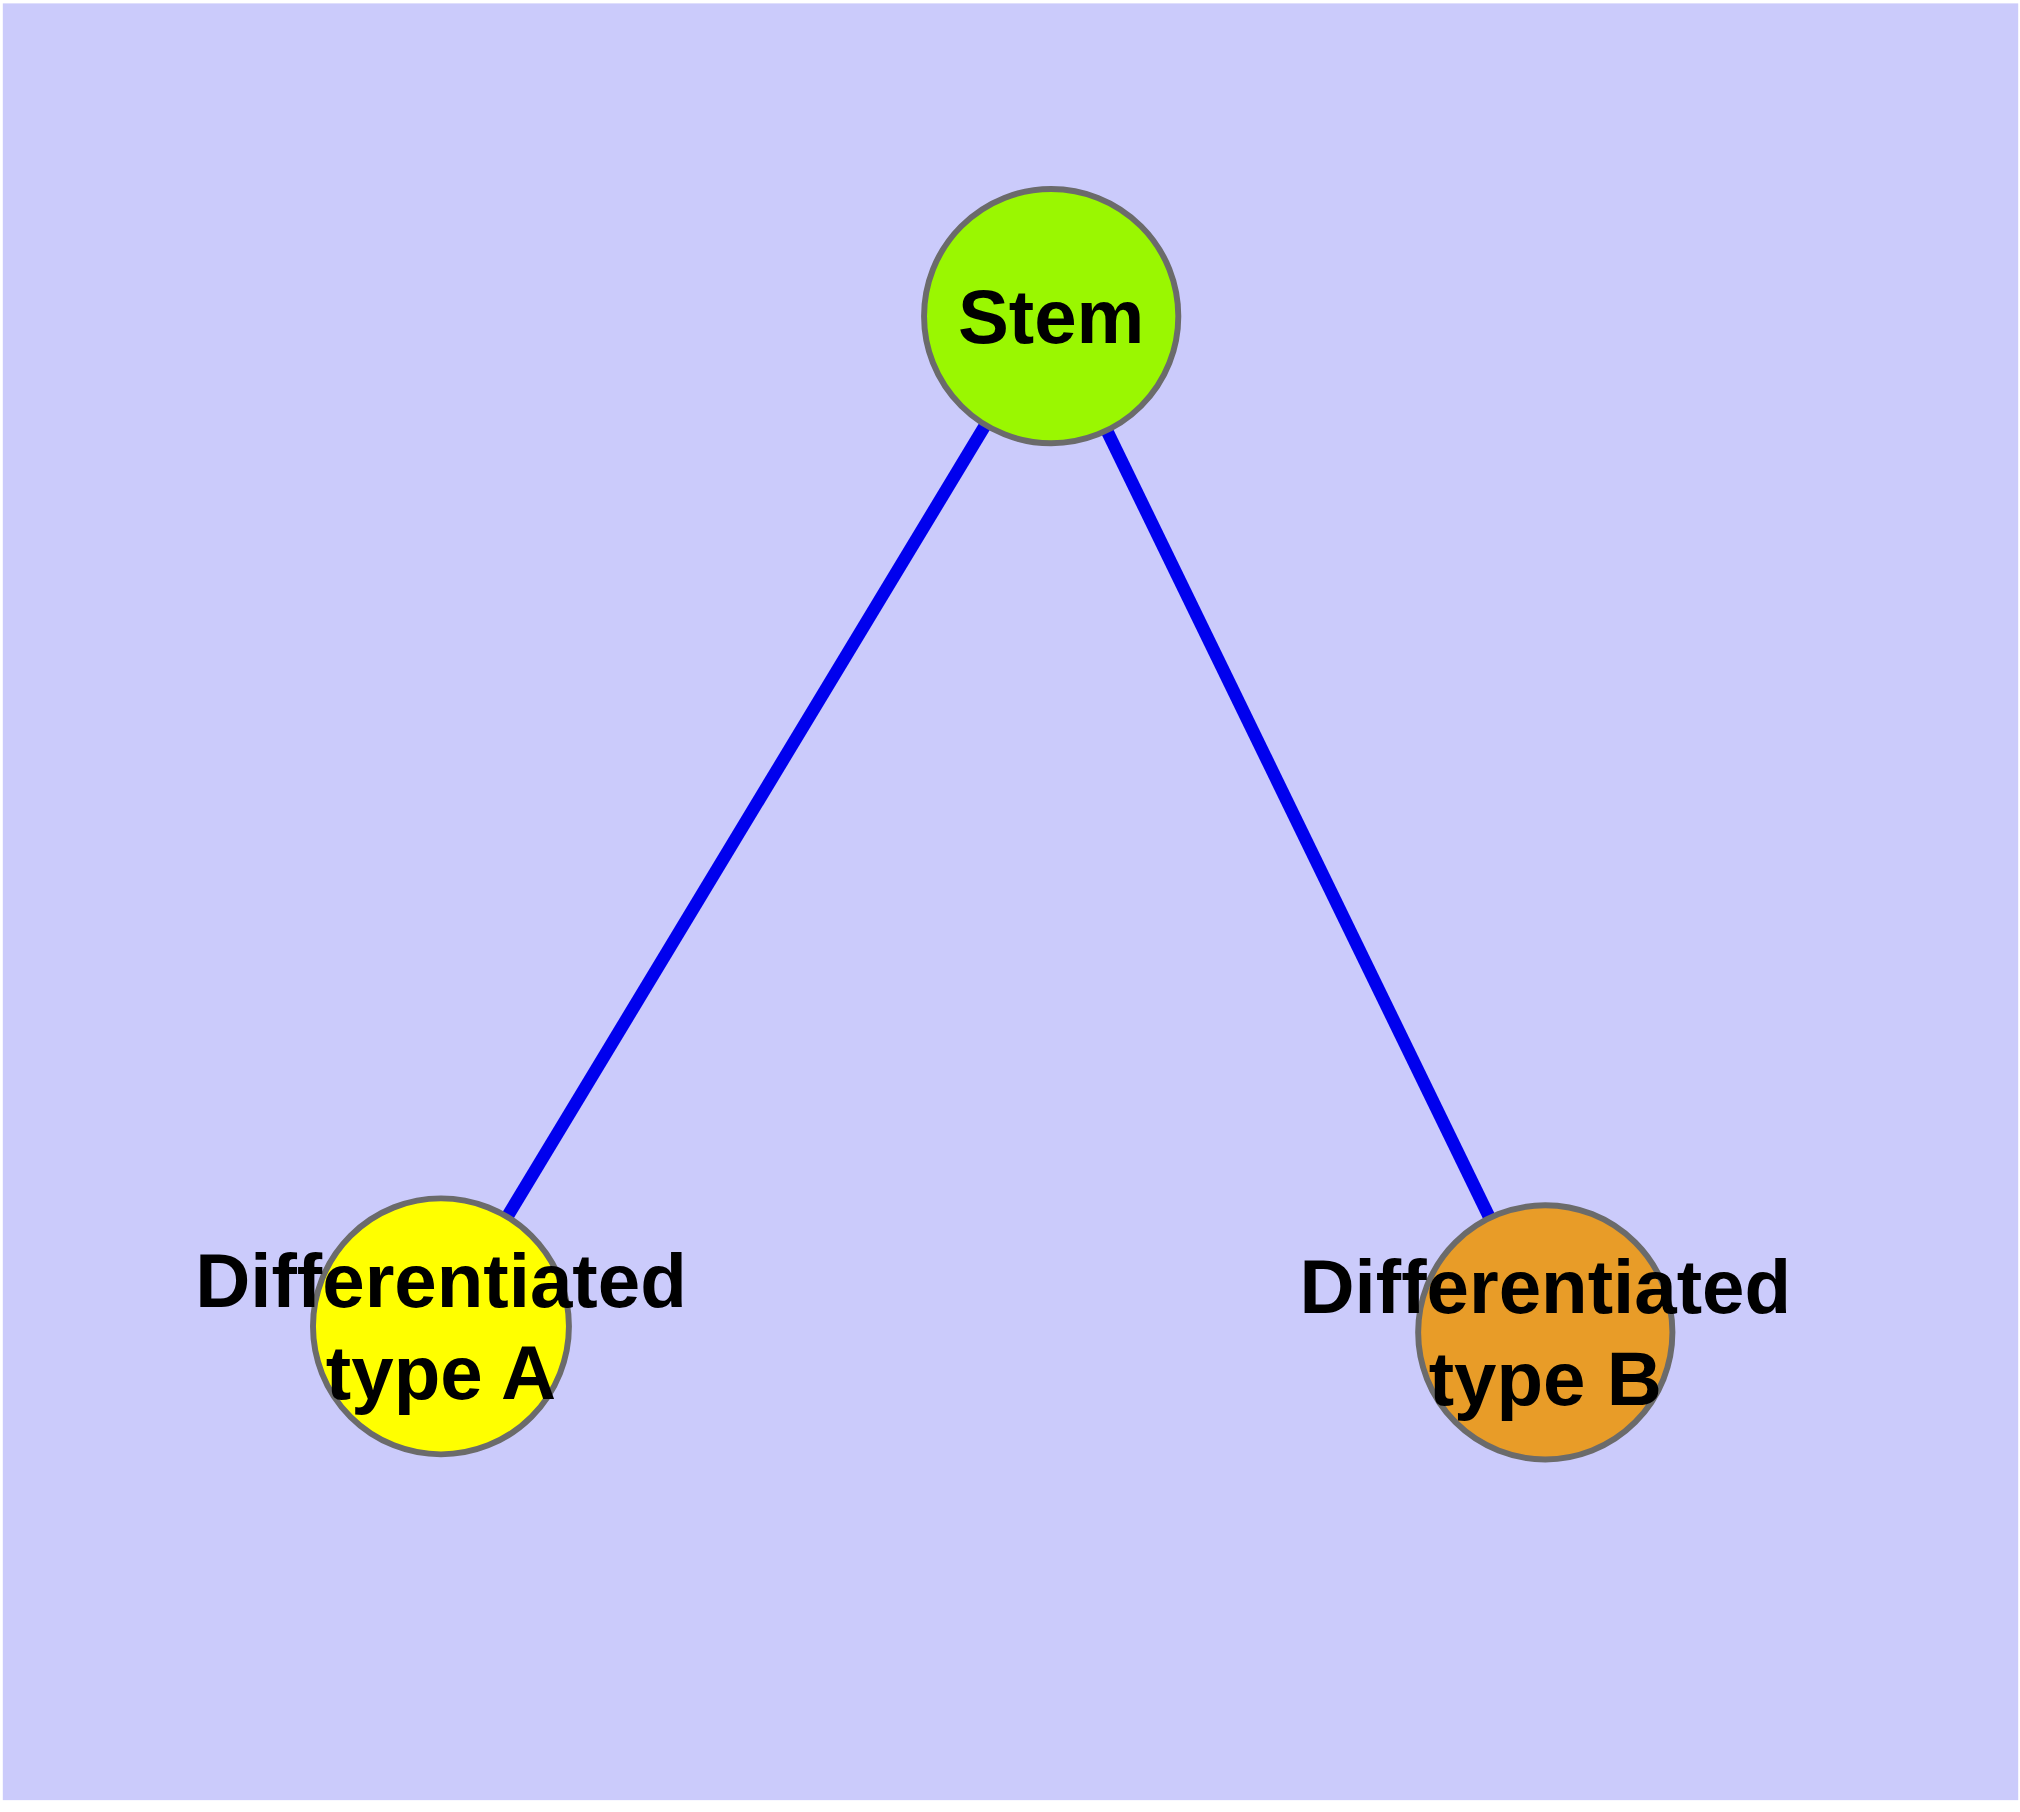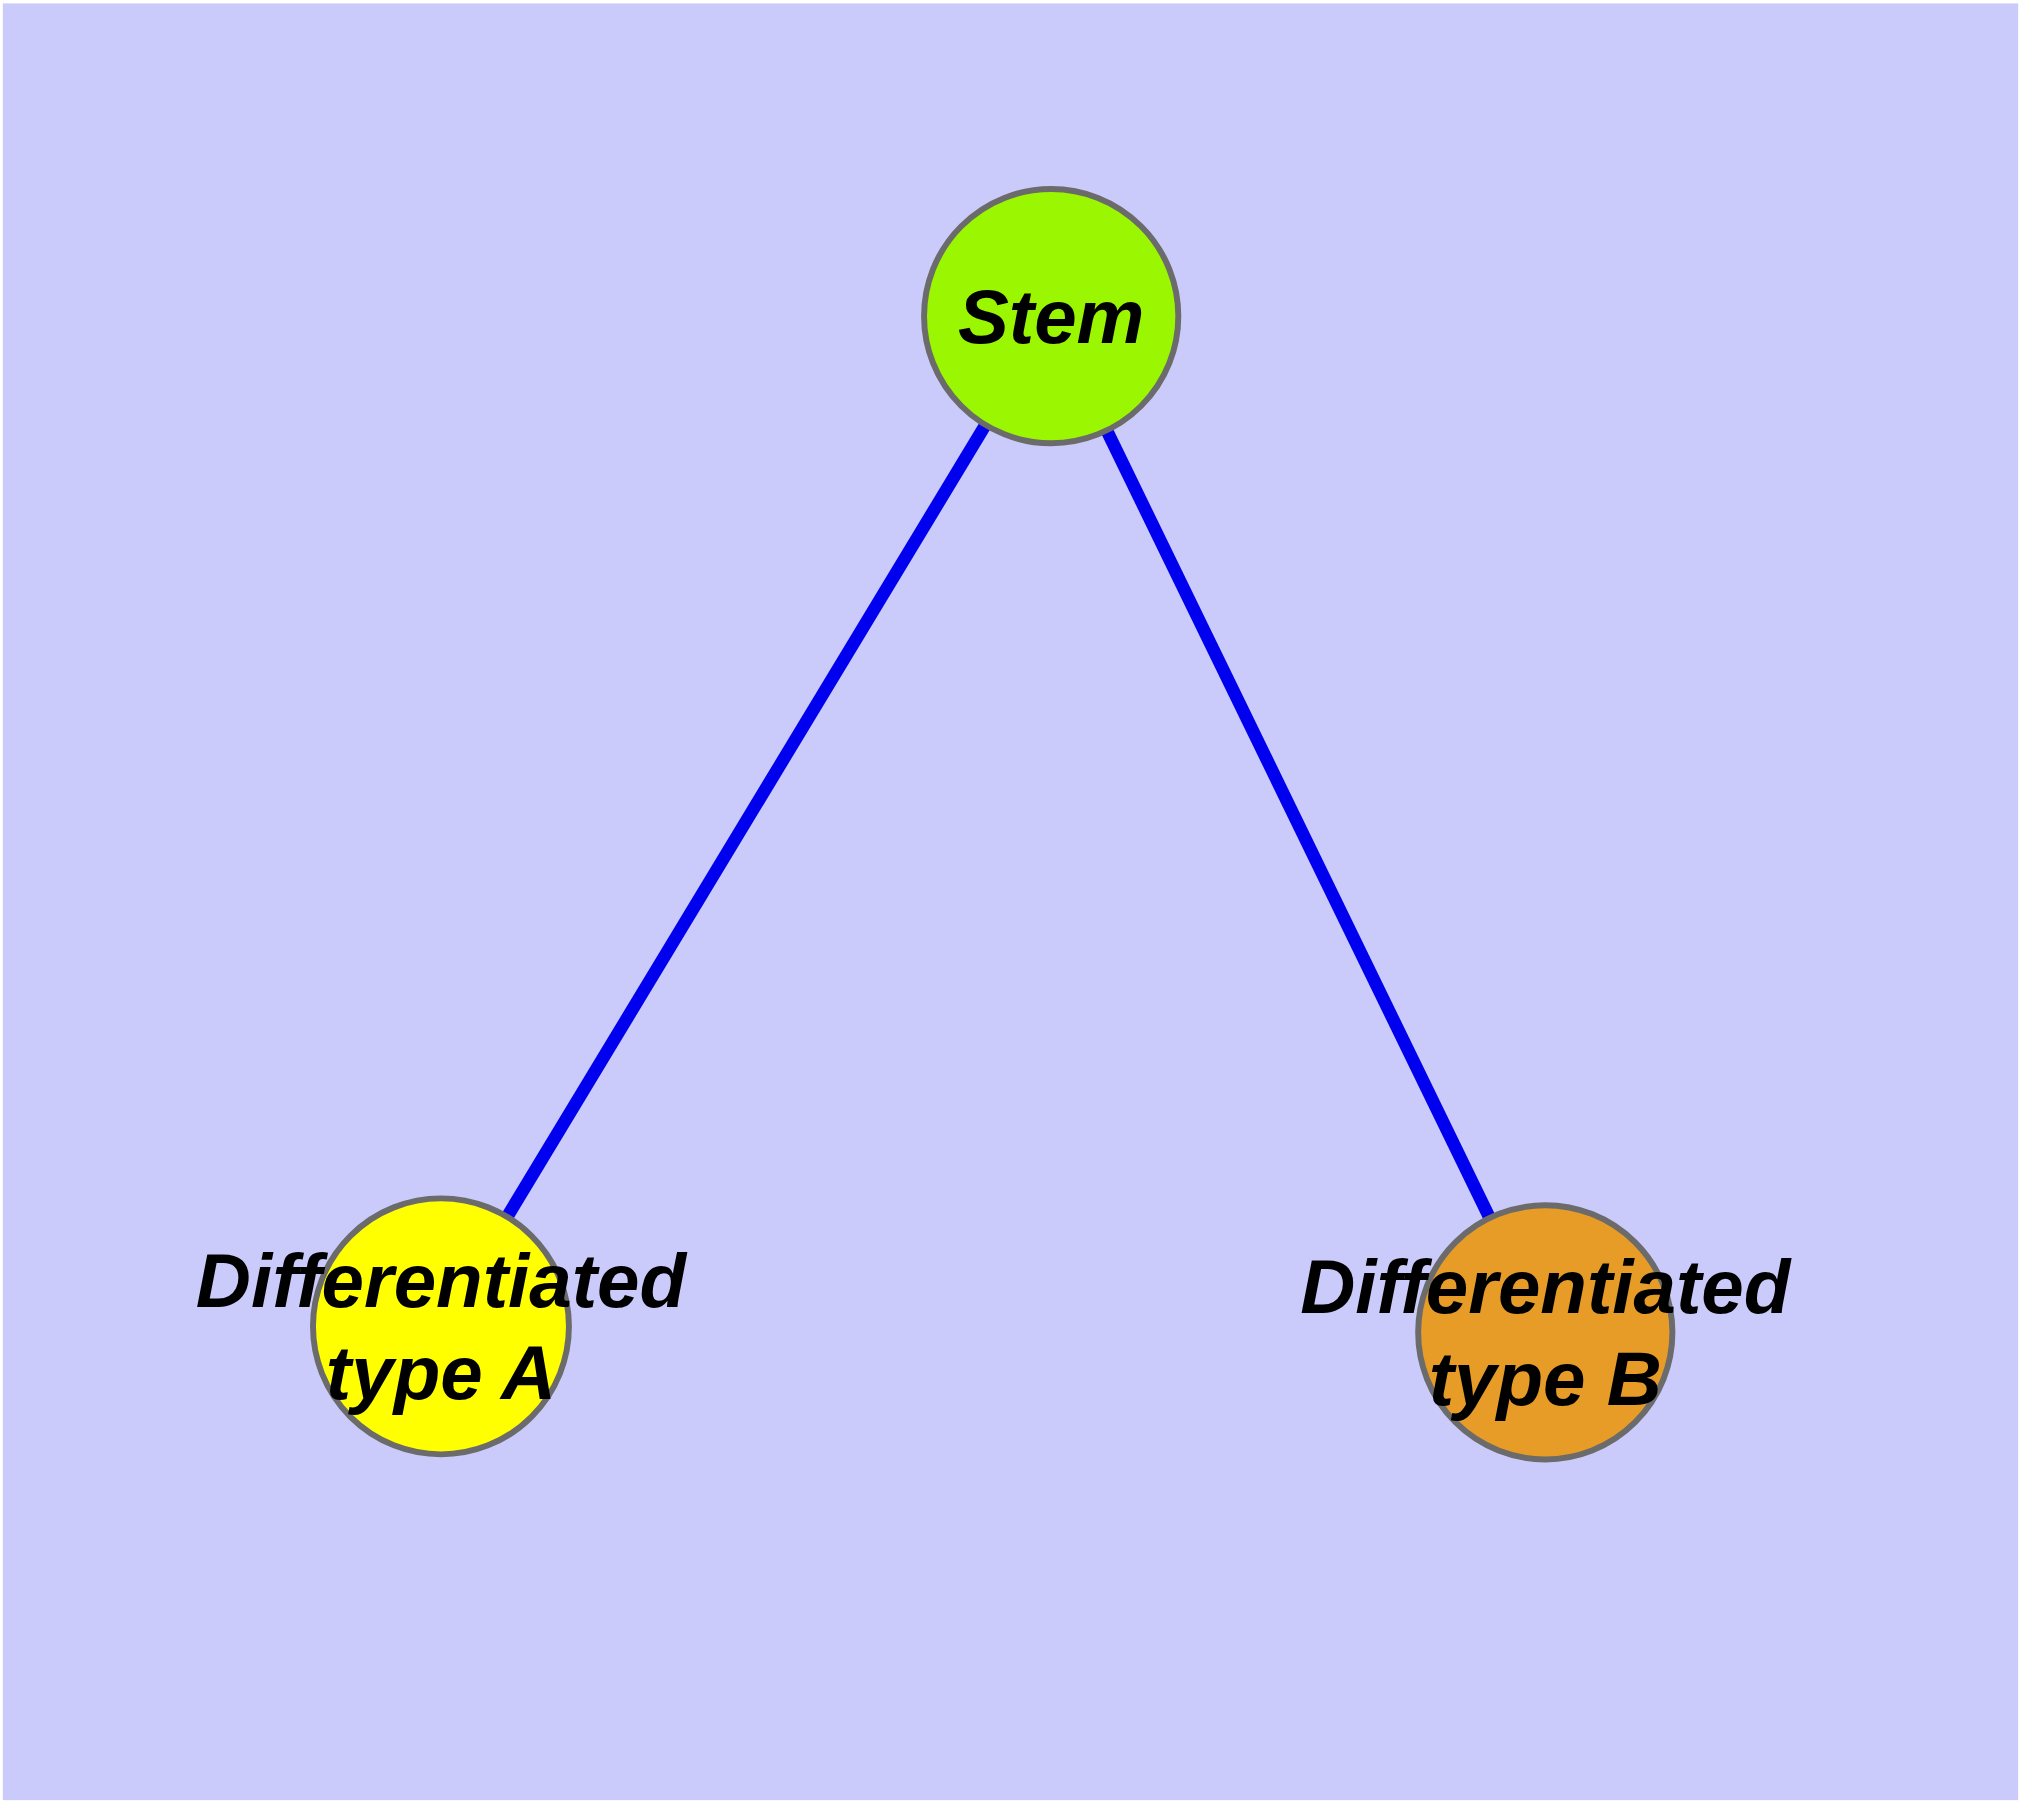--- a/index.html
+++ b/index.html
@@ -8,21 +8,20 @@
     background: #ffffff;
     width: 2021px;
     height: 1812px;
     overflow: hidden;
   }
   #stage {
     position: absolute;
     left: 0; top: 0;
     width: 2021px;
     height: 1812px;
-    font-style: italic;
   }
   svg { display: block; }
   .node-label {
     font-family: "Liberation Sans", sans-serif;
     font-weight: bold;
     font-size: 90px;
     text-anchor: middle;
   }
 </style>
 </head>

